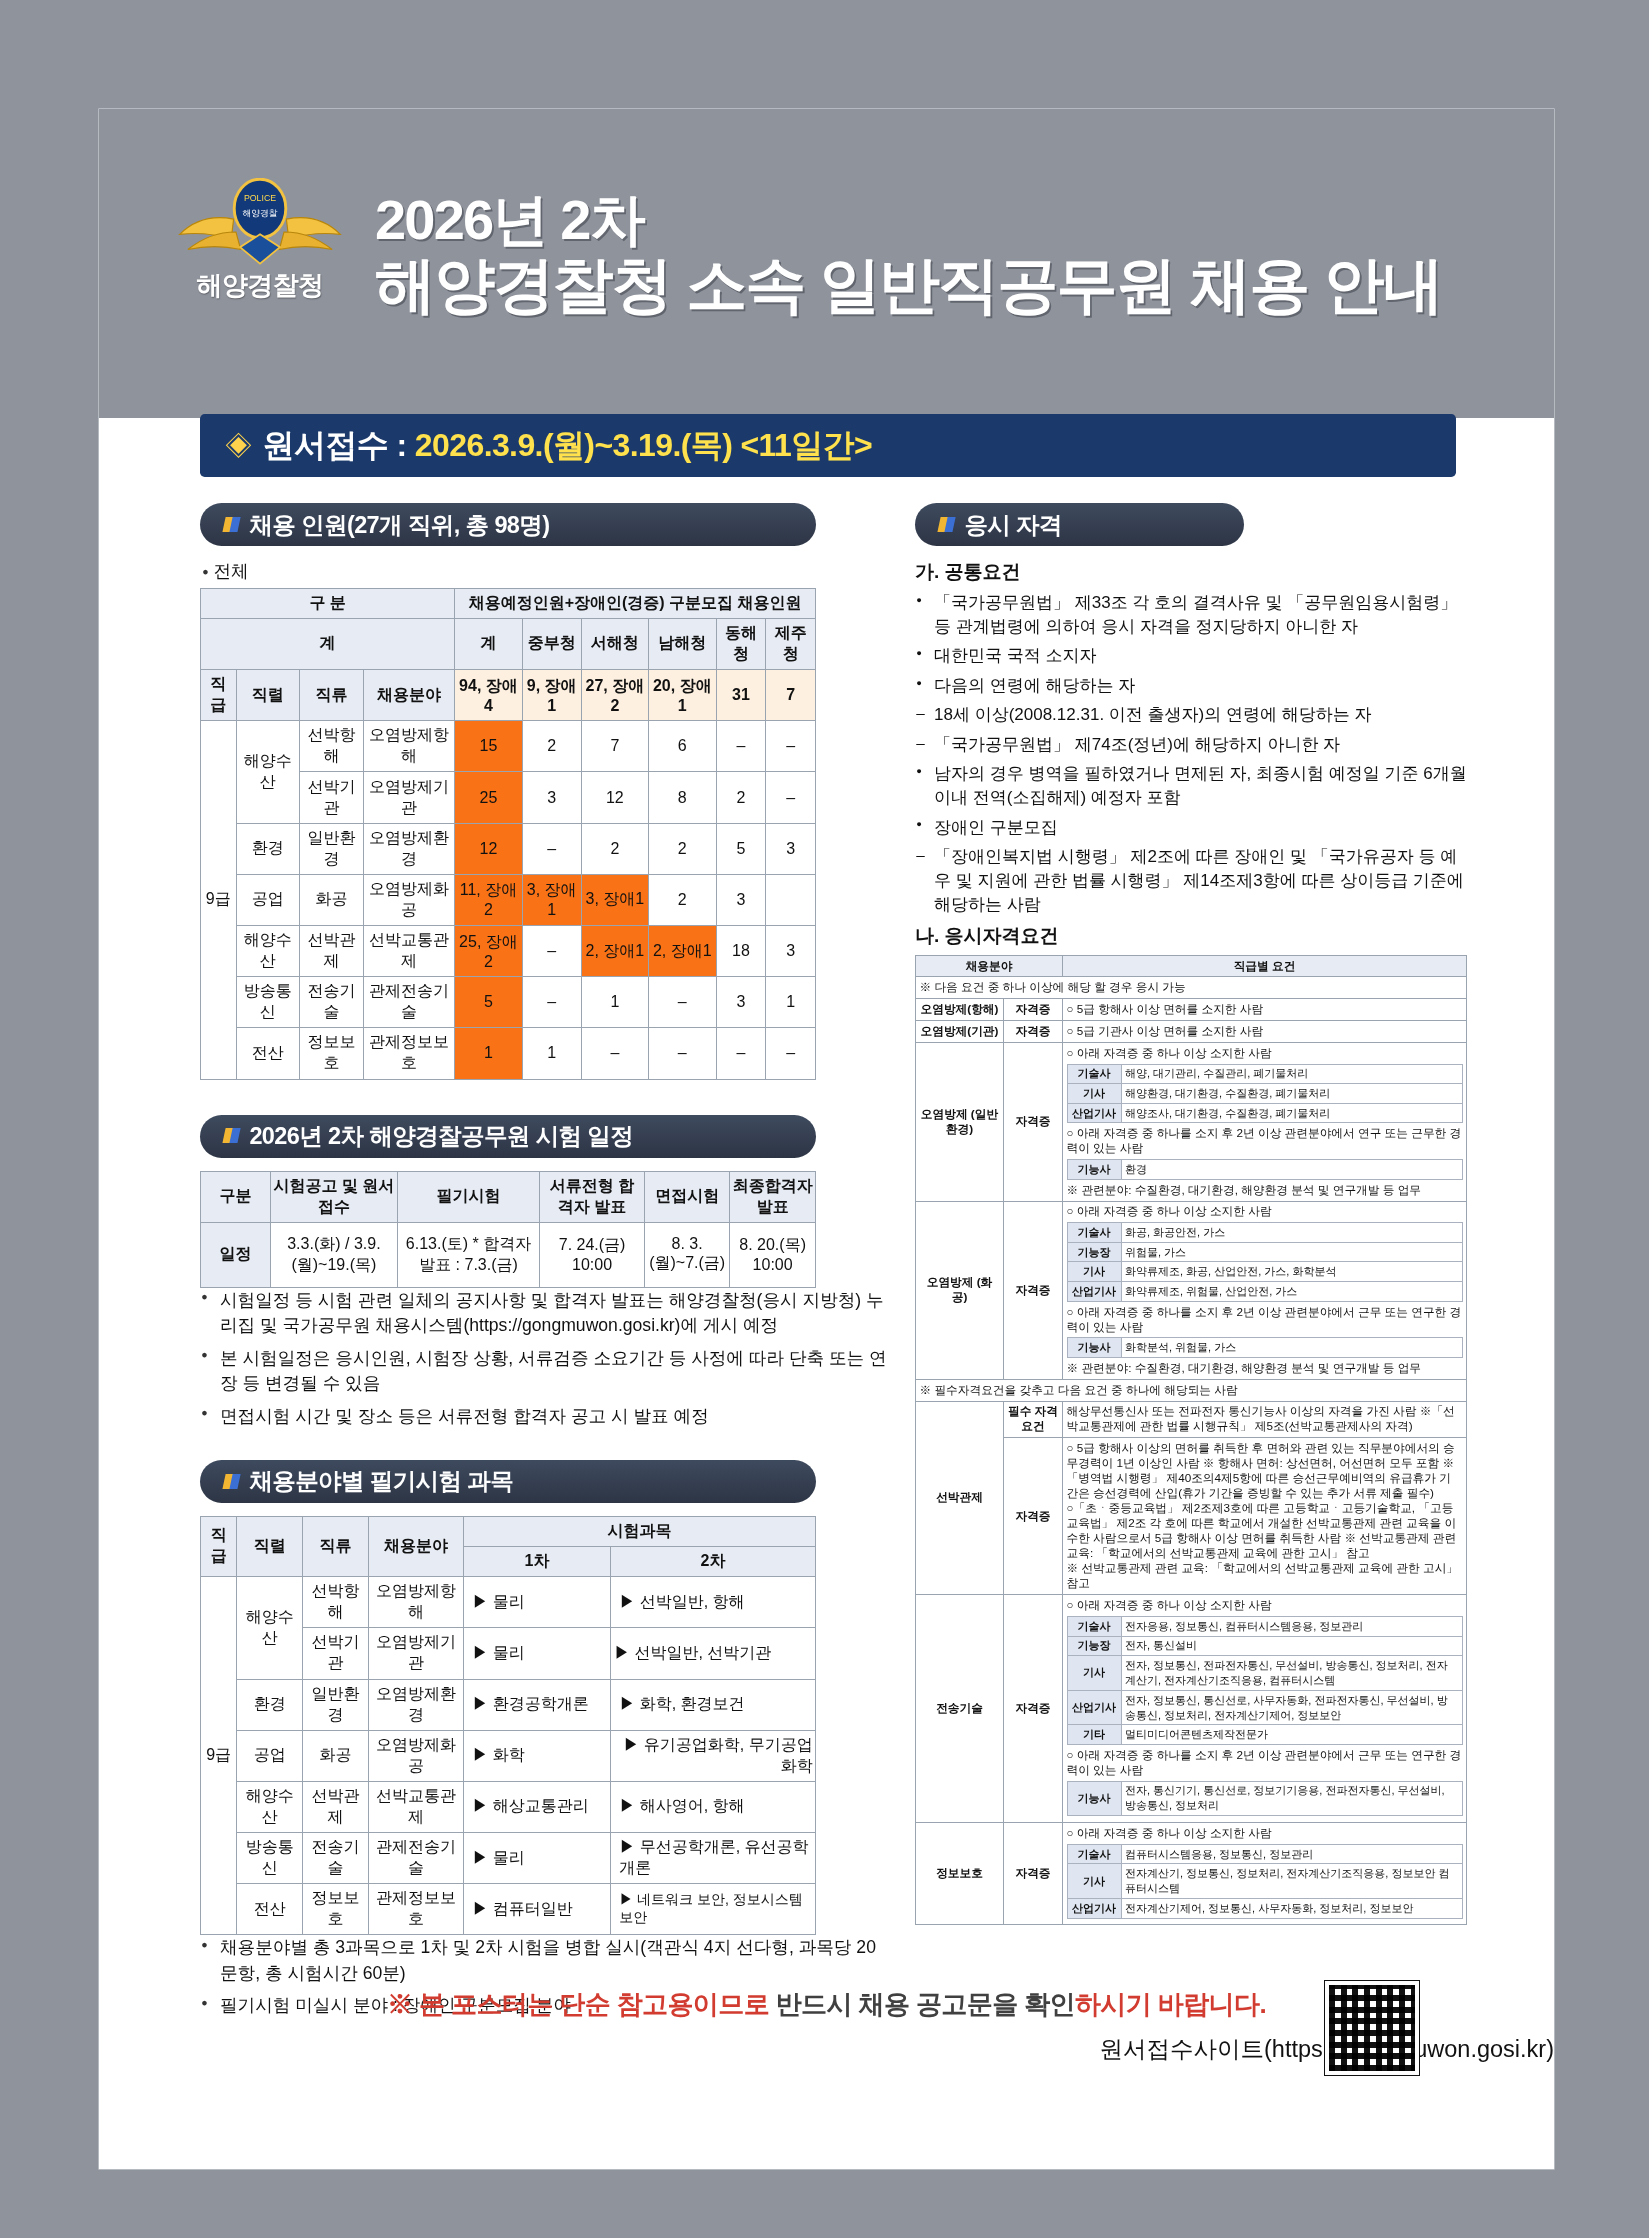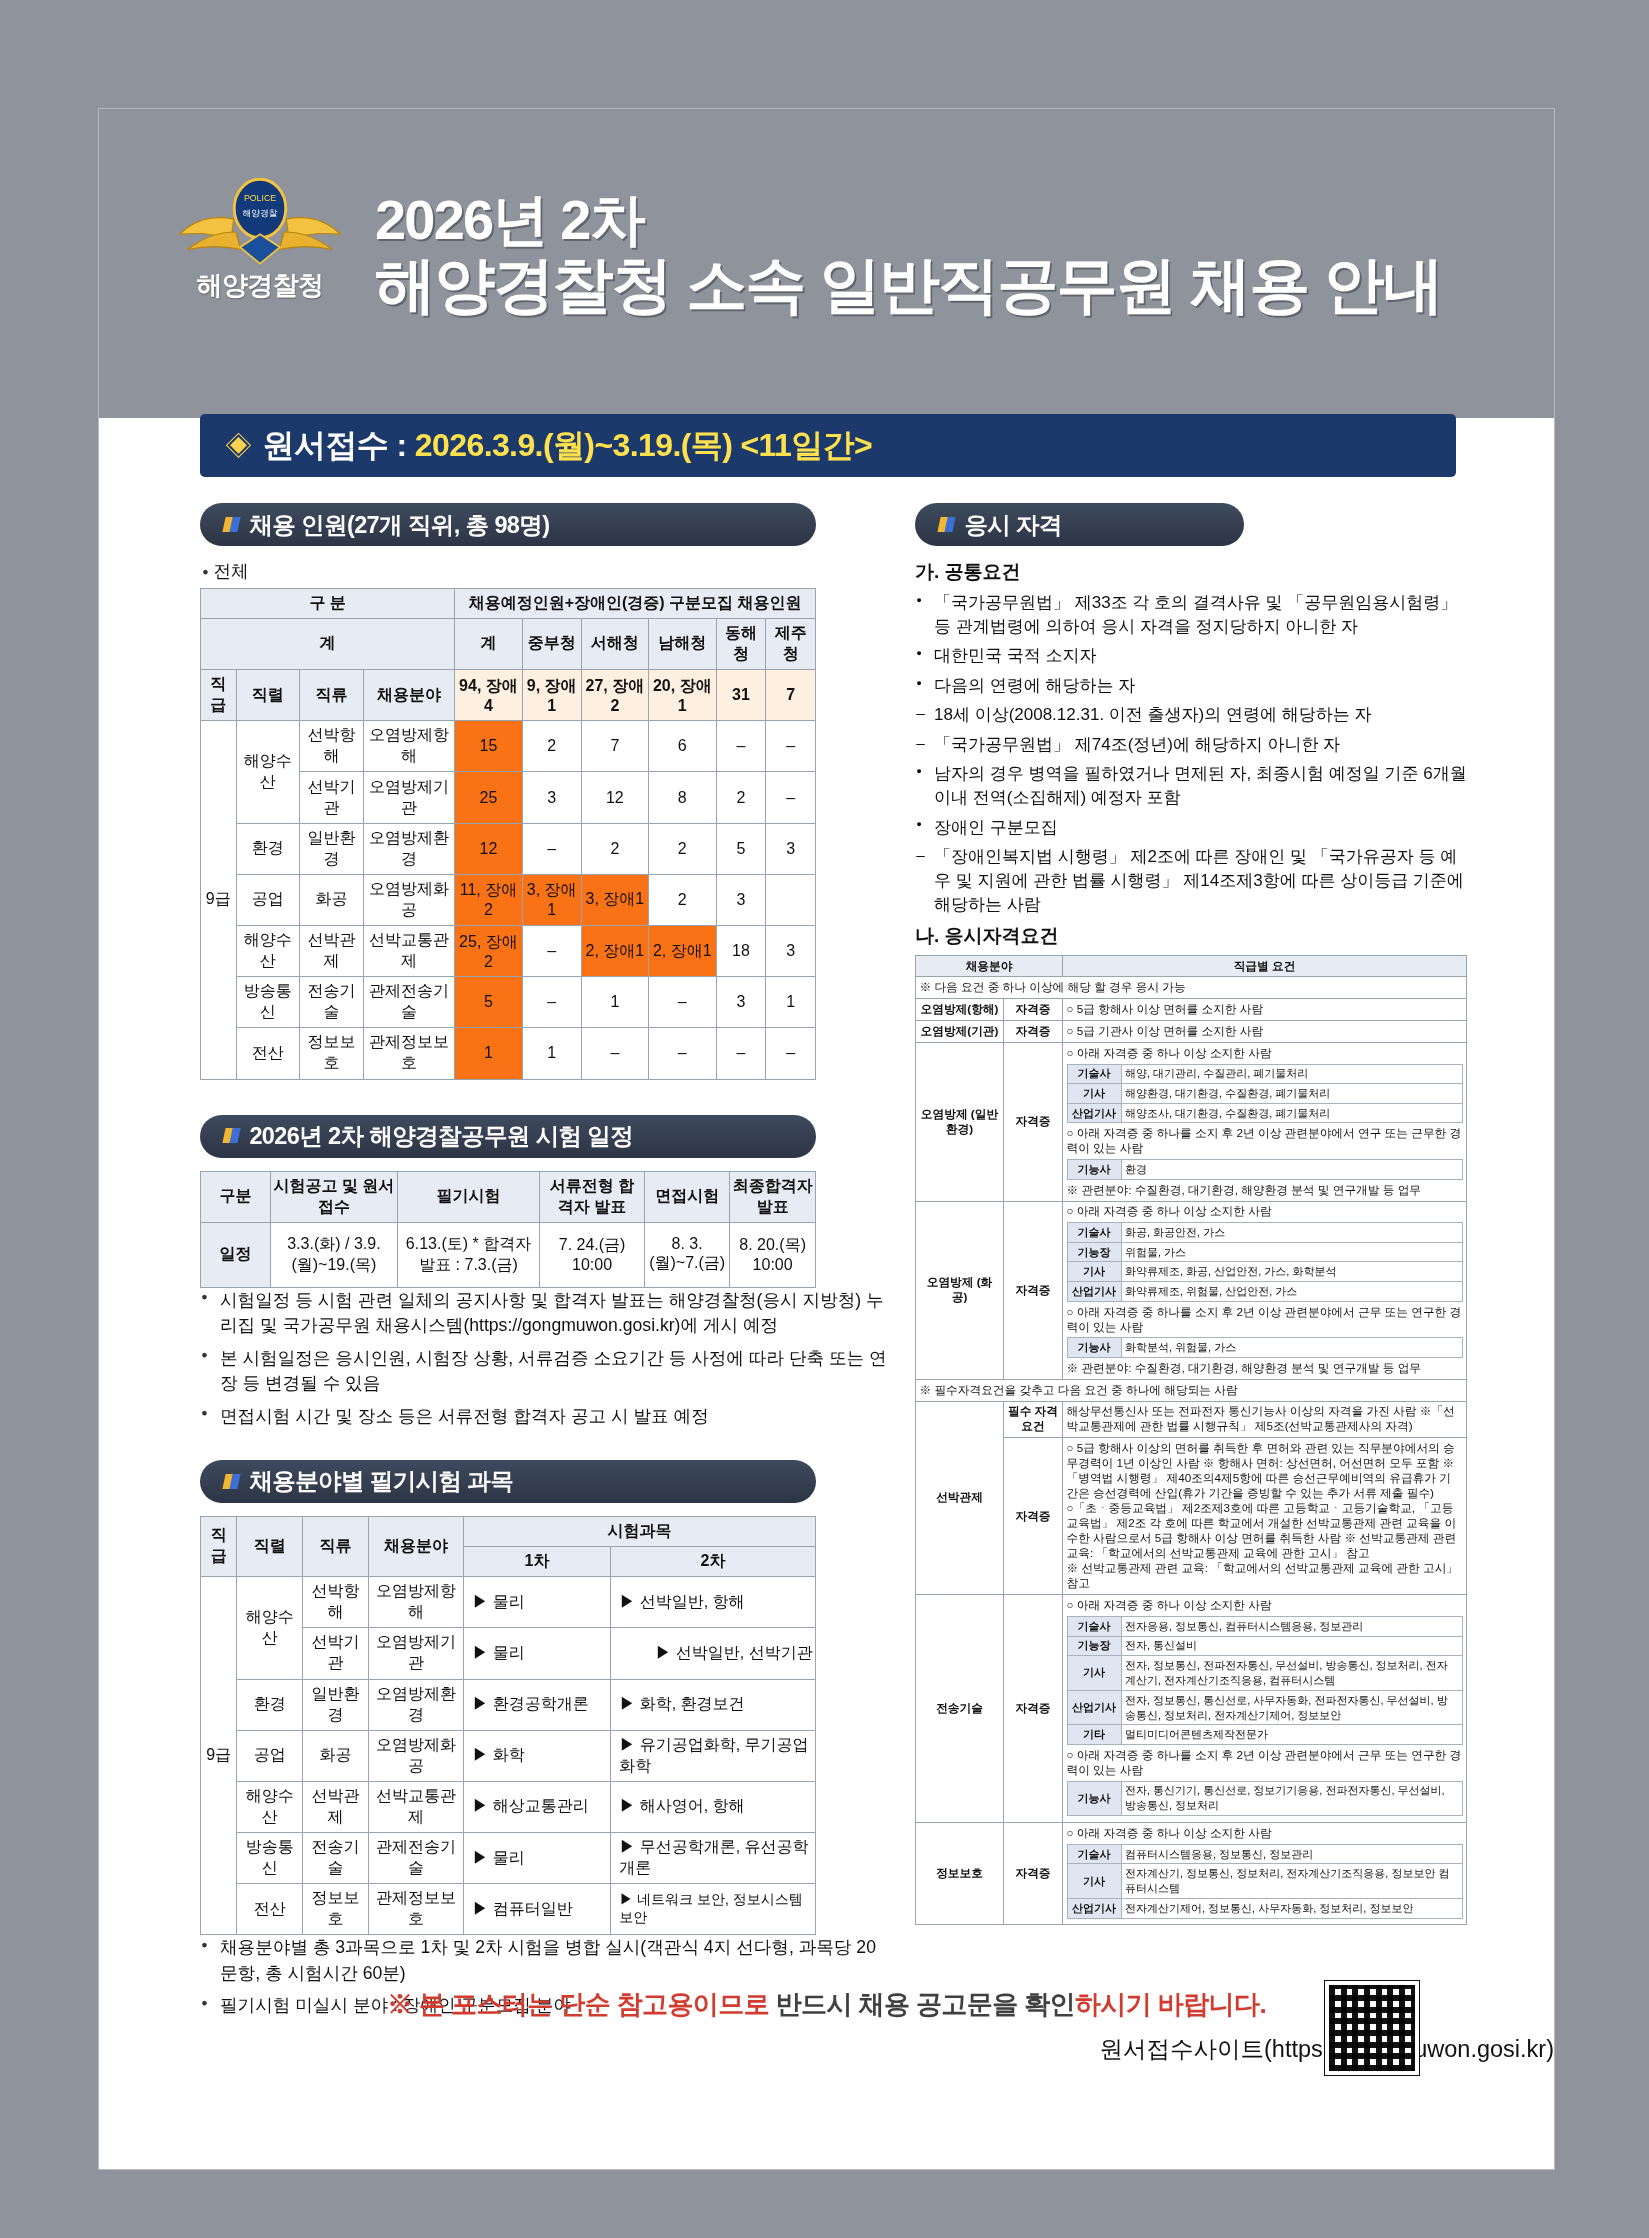--- a/index.html
+++ b/index.html
@@ -347,35 +347,35 @@
           <td rowspan="2">해양수산</td>
           <td>선박항해</td>
           <td>오염방제항해</td>
           <td style="text-align:left;padding-left:8.2px">▶ 물리</td>
           <td style="text-align:left;padding-left:8.2px">▶ 선박일반, 항해</td>
         </tr>
         <tr>
           <td>선박기관</td>
           <td>오염방제기관</td>
           <td style="text-align:left;padding-left:8.2px">▶ 물리</td>
-          <td style="text-align:right;padding-left:26px">▶ 선박일반, 선박기관</td>
+          <td style="text-align:left;padding-left:3px">▶ 선박일반, 선박기관</td>
         </tr>
         <tr>
           <td>환경</td>
           <td>일반환경</td>
           <td>오염방제환경</td>
           <td style="text-align:left;padding-left:8.2px">▶ 환경공학개론</td>
           <td style="text-align:left;padding-left:8.2px">▶ 화학, 환경보건</td>
         </tr>
         <tr>
           <td>공업</td>
           <td>화공</td>
           <td>오염방제화공</td>
           <td style="text-align:left;padding-left:8.2px">▶ 화학</td>
-          <td style="text-align:left;padding-left:8.2px">▶ 유기공업화학, 무기공업화학</td>
+          <td style="text-align:right;padding-left:8.2px">▶ 유기공업화학, 무기공업화학</td>
         </tr>
         <tr>
           <td>해양수산</td>
           <td>선박관제</td>
           <td>선박교통관제</td>
           <td style="text-align:left;padding-left:8.2px">▶ 해상교통관리</td>
           <td style="text-align:left;padding-left:8.2px">▶ 해사영어, 항해</td>
         </tr>
         <tr>
           <td>방송통신</td>

